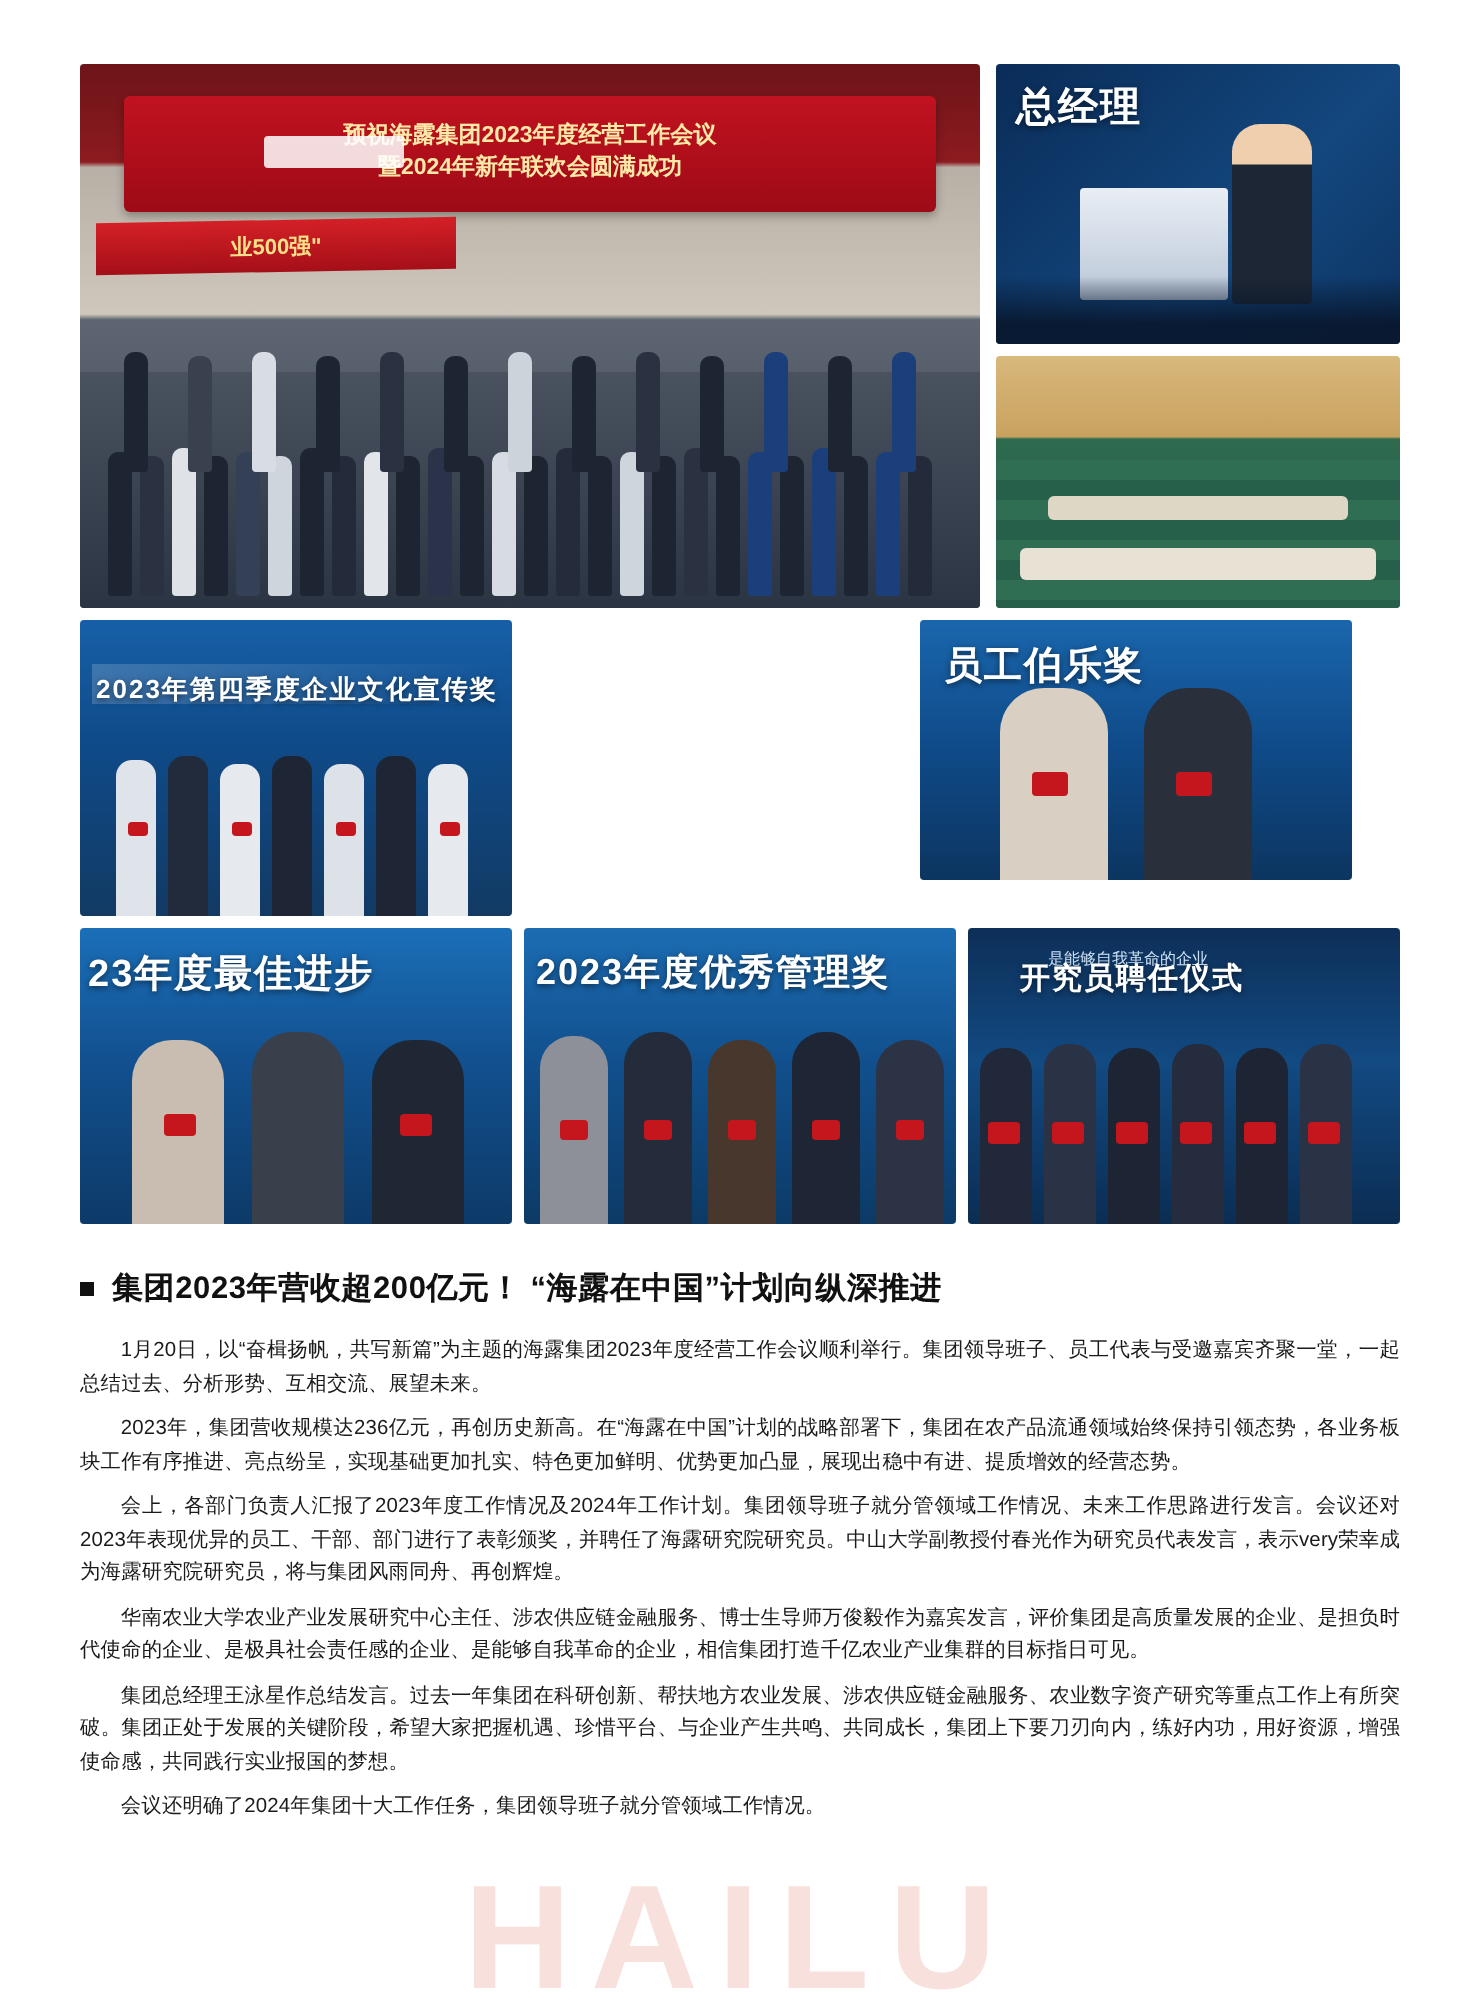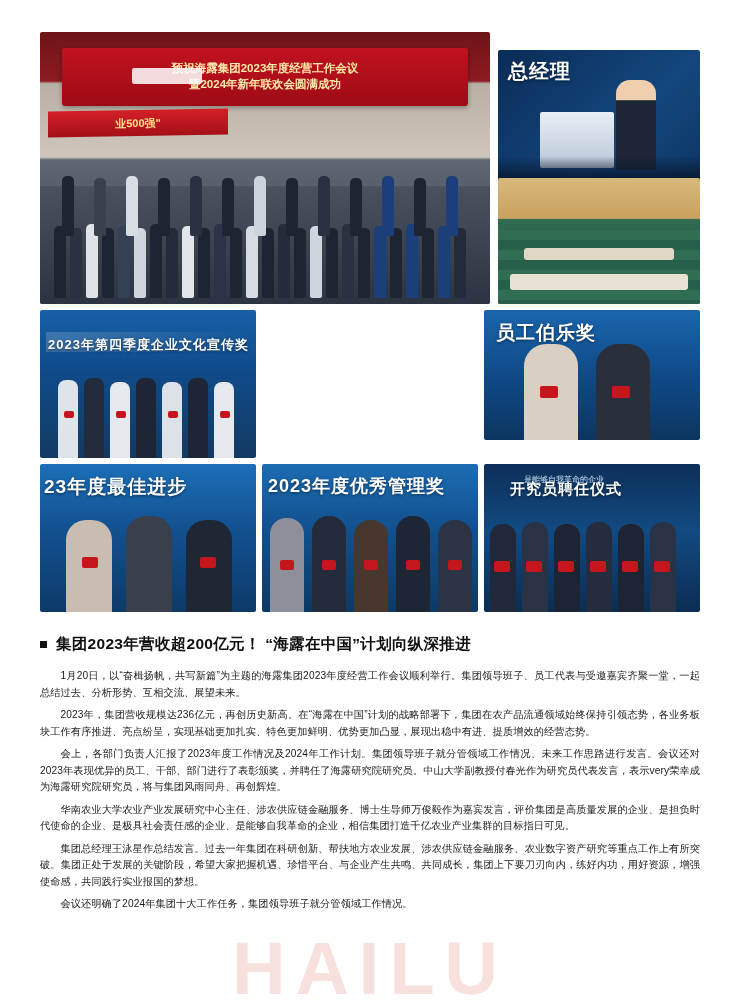--- a/index.html
+++ b/index.html
@@ -52,21 +52,21 @@
   .p1 .rows{position:absolute;left:0;right:0;bottom:6px;height:150px;}
   .pp{position:absolute;width:12px;border-radius:5px 5px 2px 2px;}
   .p1 .logo{
     position:absolute;left:92px;top:36px;width:70px;height:16px;
     background:rgba(255,255,255,.85);border-radius:2px;
   }
 
   
   .p2{left:458px;top:0;width:202px;height:140px;
       background:linear-gradient(135deg,#0b2e5c 0%,#164a84 55%,#0a2murky 100%);}
-  .p2{background:linear-gradient(135deg,#0a2c58 0%,#13477e 60%,#0d3462 100%);margin-top:18px;}
+  .p2{background:linear-gradient(135deg,#0a2c58 0%,#13477e 60%,#0d3462 100%);}
   .p2 .cap{top:8px;left:10px;font-size:20px;color:#ffffff;}
   .p2 .podium{
     position:absolute;left:42px;top:62px;width:74px;height:56px;
     background:linear-gradient(180deg,#e9eef5,#b9c6d6);border-radius:2px;
   }
   .p2 .person{
     position:absolute;left:118px;top:30px;width:40px;height:90px;
     background:linear-gradient(180deg,#f0cfae 0%,#f0cfae 22%,#1d2634 23%,#1d2634 100%);
     border-radius:14px 14px 2px 2px;
   }
@@ -85,21 +85,21 @@
 
   
   .p4{left:0;top:278px;width:216px;height:148px;
       background:linear-gradient(180deg,#1760a8 0%,#0f4b8a 40%,#123a63 100%);}
   .p4 .cap{top:26px;left:8px;font-size:13px;}
   .p4 .ribbon{position:absolute;left:6px;top:22px;width:202px;height:20px;
     background:linear-gradient(90deg,rgba(255,255,255,.18),rgba(255,255,255,0));}
   .p5{left:222px;top:278px;width:216px;height:148px;
       background:linear-gradient(180deg,#1b6cb5 0%,#114f8d 45%,#0e3a66 100%);}
   .p5 .cap{top:14px;left:6px;font-size:16px;}
-  .p6{left:444px;top:278px;width:216px;height:130px;
+  .p6{left:420px;top:278px;width:216px;height:130px;
       background:linear-gradient(180deg,#1a66ad 0%,#0f4a88 50%,#0c3560 100%);}
   .p6 .cap{top:10px;left:12px;font-size:19px;}
 
   
   .p7{left:0;top:432px;width:216px;height:148px;
       background:linear-gradient(180deg,#1b6fb8 0%,#12508f 45%,#0d3a68 100%);}
   .p7 .cap{top:10px;left:4px;font-size:19px;}
   .p8{left:222px;top:432px;width:216px;height:148px;
       background:linear-gradient(180deg,#1c6cb3 0%,#11508d 45%,#0c3a66 100%);}
   .p8 .cap{top:10px;left:6px;font-size:18px;}

